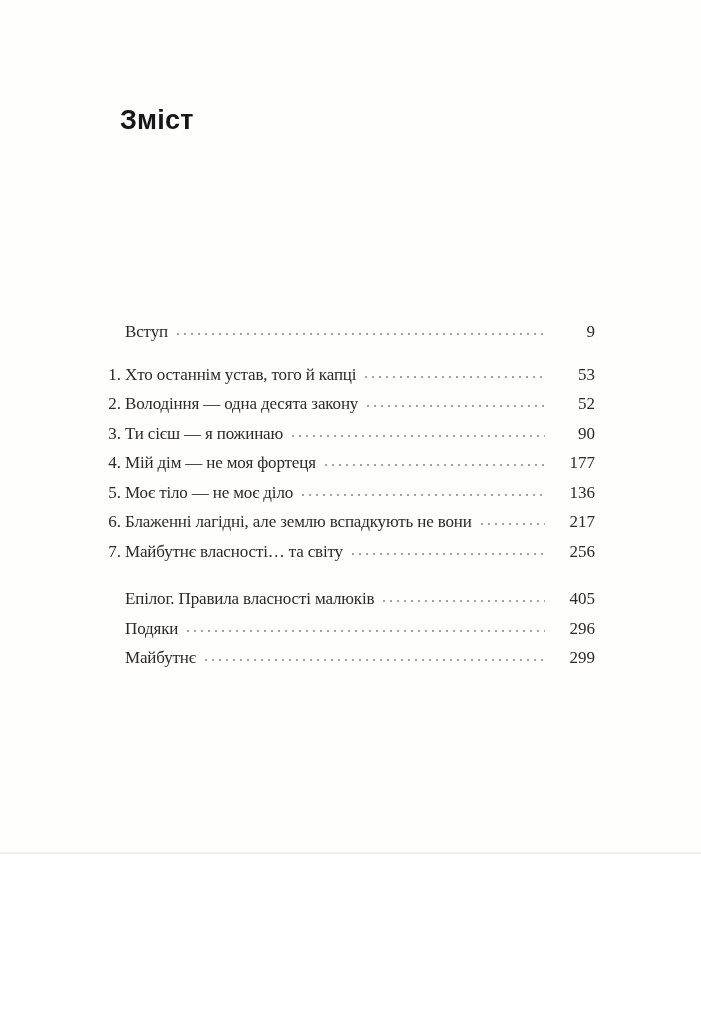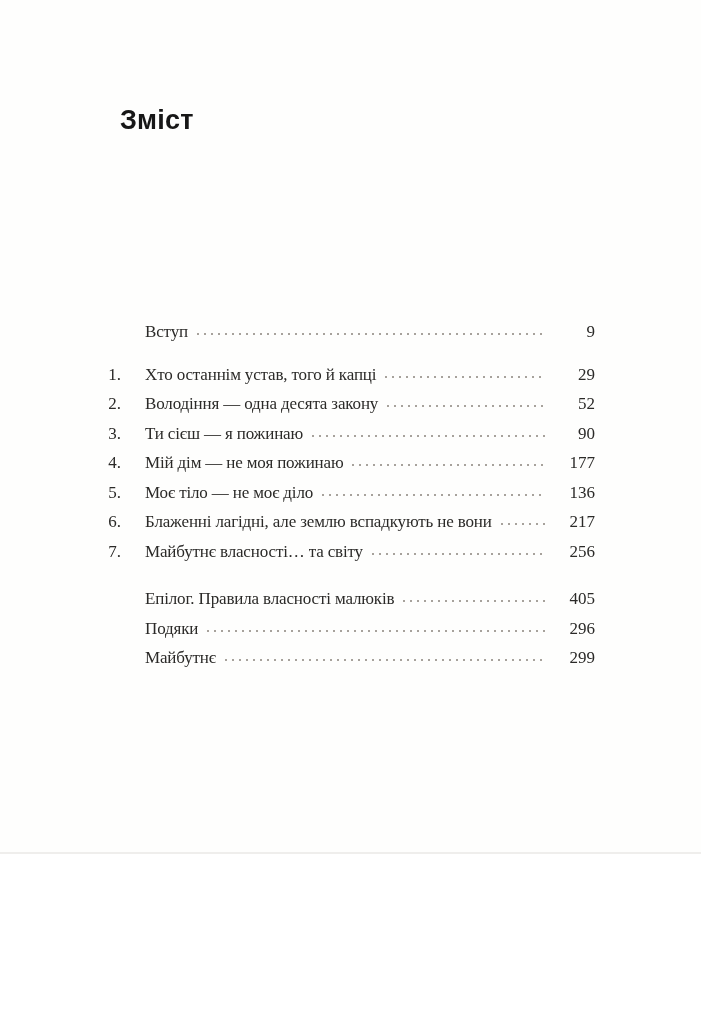--- a/index.html
+++ b/index.html
@@ -51,21 +51,20 @@
     margin-left: -20px;
     box-sizing: border-box;
     padding-right: 4px;
     text-align: right;
     white-space: nowrap;
   }
   .label {
     flex: 0 0 auto;
     white-space: nowrap;
     letter-spacing: -0.15px;
-    margin-left: 20px;
   }
   .leader {
     flex: 1 1 auto;
     margin-left: 9px;
     background-image: linear-gradient(to right, var(--color-leader_dot, #a7a29c) 0, var(--color-leader_dot, #a7a29c) 1.6px, transparent 1.6px);
     background-size: 7px 2px;
     background-repeat: repeat-x;
     background-position: left 16px;
   }
   .pagenum {
@@ -97,37 +96,37 @@
         <span class="leader"></span>
         <span class="pagenum">9</span>
       </div>
     </div>
 
     <div class="toc-group group-chapters">
       <div class="toc-row">
         <span class="num">1.</span>
         <span class="label">Хто останнім устав, того й капці</span>
         <span class="leader"></span>
-        <span class="pagenum">29</span>
+        <span class="pagenum">53</span>
       </div>
       <div class="toc-row">
         <span class="num">2.</span>
         <span class="label">Володіння — одна десята закону</span>
         <span class="leader"></span>
         <span class="pagenum">52</span>
       </div>
       <div class="toc-row">
         <span class="num">3.</span>
         <span class="label">Ти сієш — я пожинаю</span>
         <span class="leader"></span>
         <span class="pagenum">90</span>
       </div>
       <div class="toc-row">
         <span class="num">4.</span>
-        <span class="label">Мій дім — не моя пожинаю</span>
+        <span class="label">Мій дім — не моя фортеця</span>
         <span class="leader"></span>
         <span class="pagenum">177</span>
       </div>
       <div class="toc-row">
         <span class="num">5.</span>
         <span class="label">Моє тіло — не моє діло</span>
         <span class="leader"></span>
         <span class="pagenum">136</span>
       </div>
       <div class="toc-row">

